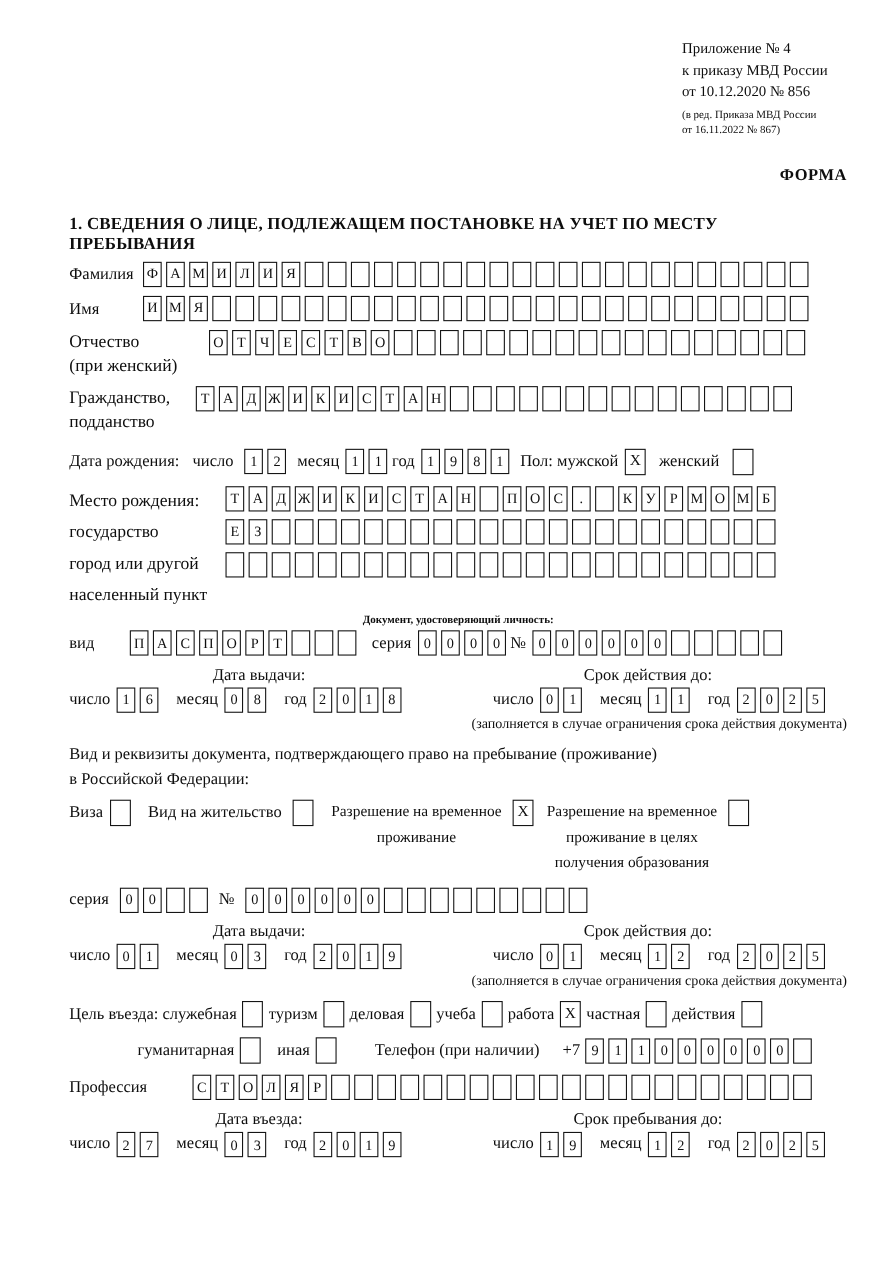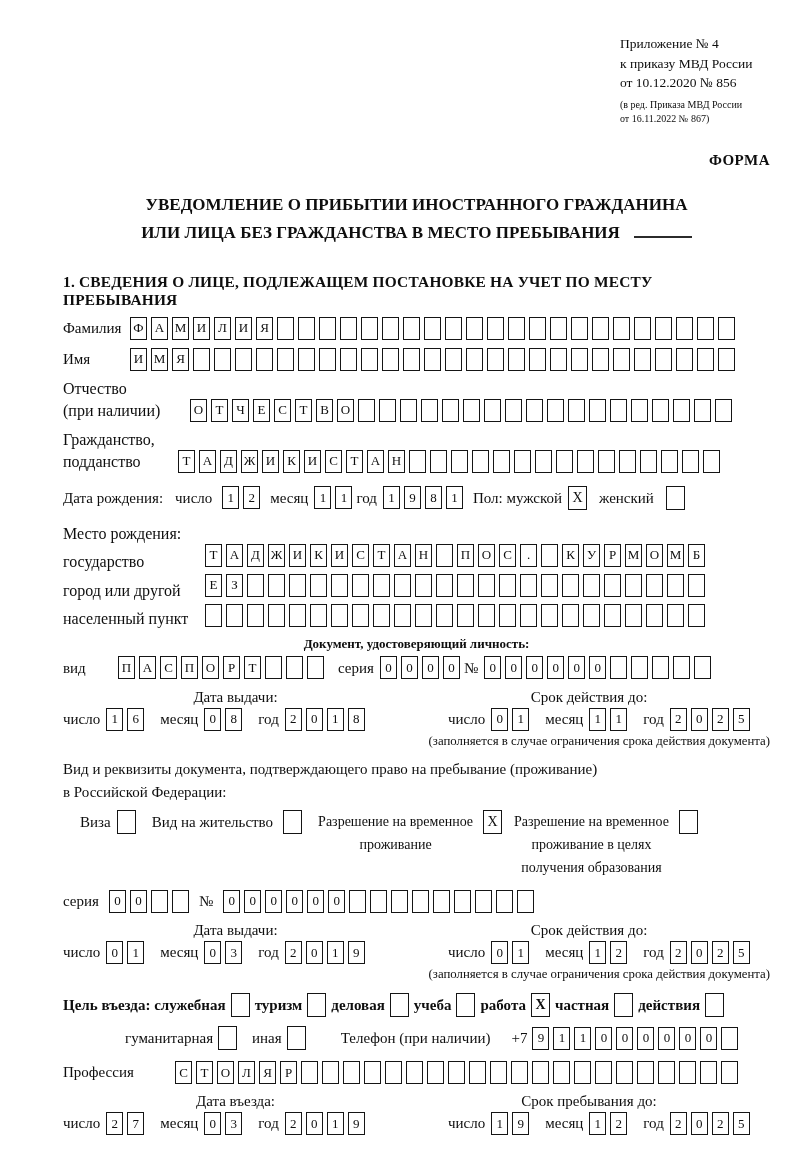--- a/index.html
+++ b/index.html
@@ -13,50 +13,50 @@
   .appendix { margin-left:557px; font-size:13.5px; line-height:1.45; }
   .appendix .rev { font-size:10px; margin-top:5px; line-height:1.4; }
   .forma { text-align:right; font-weight:bold; font-size:15px; margin-top:26px; letter-spacing:.5px; }
 
   .title { text-align:center; font-weight:bold; font-size:17px; line-height:1.65; margin-top:22px; }
   .blank-line { display:inline-block; width:58px; border-bottom:2.5px solid #2b2b2b; margin-left:14px; vertical-align:baseline; }
 
   .sec-heading { font-weight:bold; font-size:15.4px; margin-top:26px; letter-spacing:.2px; }
 
   
-  .frow { display:flex; align-items:flex-end; margin-top:7px; }
+  .frow { display:flex; align-items:flex-start; margin-top:7px; }
   .lbl { font-size:15px; line-height:24px; flex-shrink:0; }
   .mlbl { font-size:16px; line-height:22px; flex-shrink:0; }
   .cells { display:flex; flex-shrink:0; }
   .cell { width:15px; height:21px; border:1.5px solid #151515; margin-right:4px;
           display:flex; align-items:center; justify-content:center;
           font-size:13px; flex-shrink:0; background:#fff; }
   .chk { width:17px; height:22px; border:1.5px solid #151515; display:inline-flex;
          align-items:center; justify-content:center; font-size:14px; flex-shrink:0; background:#fff; }
   .w67{width:67px;} .w127{width:127px;} .w115{width:115px;} .w142{width:142px;} .w112{width:112px;}
   .ml6{margin-left:6px;} .ml10{margin-left:10px;} .ml12{margin-left:12px;} .ml16{margin-left:16px;} .ml30{margin-left:30px;}
   .stack .cells { margin-bottom:7px; }
   .tall4 { line-height:28.5px; }
 
-  .center-b { text-align:center; font-weight:bold; font-size:13px; margin-top:10px; }
+  .center-b { text-align:center; font-weight:bold; font-size:10px; margin-top:10px; }
 
   
   .dhead { display:flex; margin-top:9px; }
   .dhl { width:345px; text-align:center; flex-shrink:0; }
   .dhr { flex:1; text-align:center; }
   .drow { display:flex; margin-top:2px; align-items:center; }
   .dgl { display:flex; align-items:center; width:385px; flex-shrink:0; }
   .dgr { display:flex; align-items:center; }
   .dlbl { margin-right:6px; }
   .dcells { margin-right:12px; }
   .noter { text-align:right; font-size:12.8px; margin-top:3px; }
 
   .para { margin-top:9px; line-height:1.55; }
 
-  .cbrow { display:flex; align-items:flex-start; margin-top:6px;margin-left:17px; }
+  .cbrow { display:flex; align-items:flex-start; margin-top:6px; }
   .cbl { text-align:center; font-size:14px; line-height:23px; }
 
   .ig { display:flex; align-items:center; }
   .g5 > * { margin-right:5px; }
 </style>
 </head>
 <body>
 
 <div class="page">
 
@@ -65,26 +65,20 @@
     <div>к приказу МВД России</div>
     <div>от 10.12.2020 № 856</div>
     <div class="rev">
       <div>(в ред. Приказа МВД России</div>
       <div>от 16.11.2022 № 867)</div>
     </div>
   </div>
 
   <div class="forma">ФОРМА</div>
 
-  <div class="title">
-    <div>УВЕДОМЛЕНИЕ О ПРИБЫТИИ ИНОСТРАННОГО ГРАЖДАНИНА</div>
-    <div>
-      <span>ИЛИ ЛИЦА БЕЗ ГРАЖДАНСТВА В МЕСТО ПРЕБЫВАНИЯ</span><span class="blank-line"></span>
-    </div>
-  </div>
 
   <div class="sec-heading">1. СВЕДЕНИЯ О ЛИЦЕ, ПОДЛЕЖАЩЕМ ПОСТАНОВКЕ НА УЧЕТ ПО МЕСТУ ПРЕБЫВАНИЯ</div>
 
   <div class="frow">
     <span class="lbl w67">Фамилия</span>
     <span class="cells">
         <span class="cell">Ф</span>
         <span class="cell">А</span>
         <span class="cell">М</span>
         <span class="cell">И</span>
@@ -147,21 +141,21 @@
         <span class="cell"></span>
         <span class="cell"></span>
         <span class="cell"></span>
         <span class="cell"></span>
       </span>
   </div>
 
   <div class="frow">
     <span class="mlbl w127">
       <span>Отчество</span><br>
-      <span>(при наличии)</span>
+      <span>(при женский)</span>
     </span>
     <span class="cells">
         <span class="cell">О</span>
         <span class="cell">Т</span>
         <span class="cell">Ч</span>
         <span class="cell">Е</span>
         <span class="cell">С</span>
         <span class="cell">Т</span>
         <span class="cell">В</span>
         <span class="cell">О</span>
@@ -510,21 +504,21 @@
       <span class="cells">
           <span class="cell">2</span>
           <span class="cell">0</span>
           <span class="cell">2</span>
           <span class="cell">5</span>
         </span>
     </div>
   </div>
   <div class="noter">(заполняется в случае ограничения срока действия документа)</div>
 
-  <div class="frow ig g5" style="margin-top:11px;font-weight:bold;">
+  <div class="frow ig g5" style="margin-top:11px;">
     <span class="lbl">Цель въезда: служебная</span>
     <span class="chk"></span>
     <span class="lbl">туризм</span>
     <span class="chk"></span>
     <span class="lbl">деловая</span>
     <span class="chk"></span>
     <span class="lbl">учеба</span>
     <span class="chk"></span>
     <span class="lbl">работа</span>
     <span class="chk">X</span>

